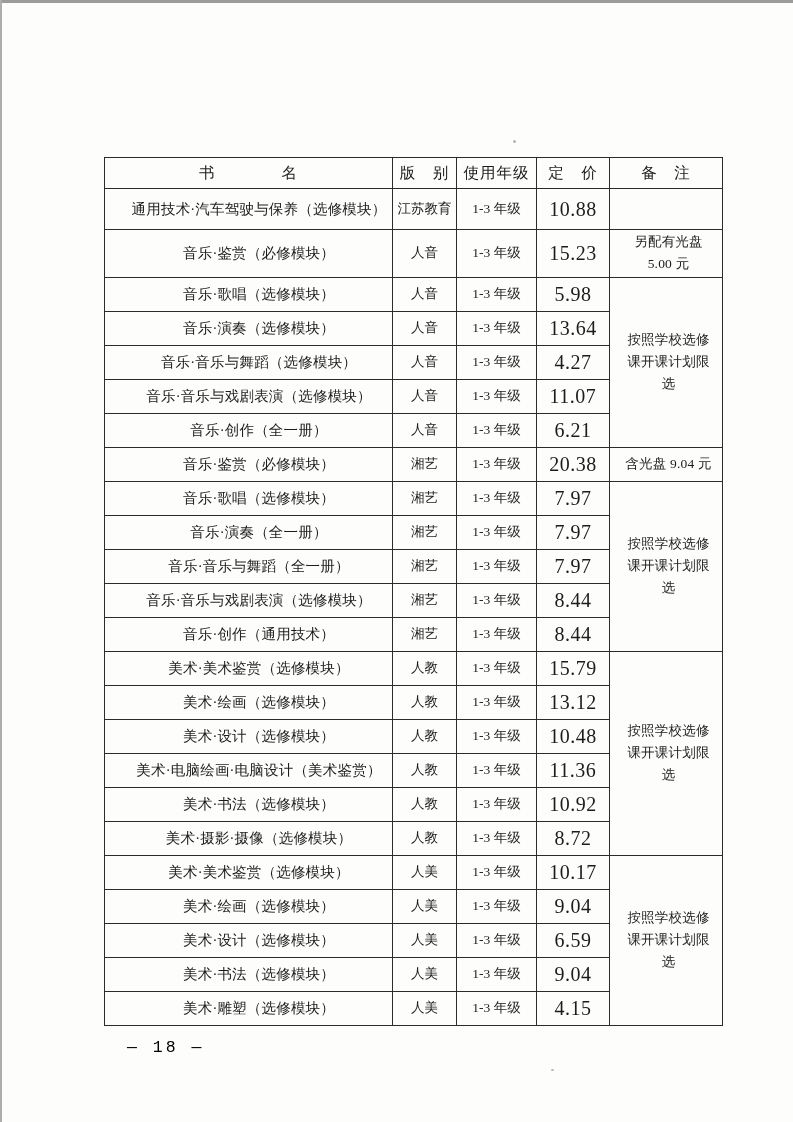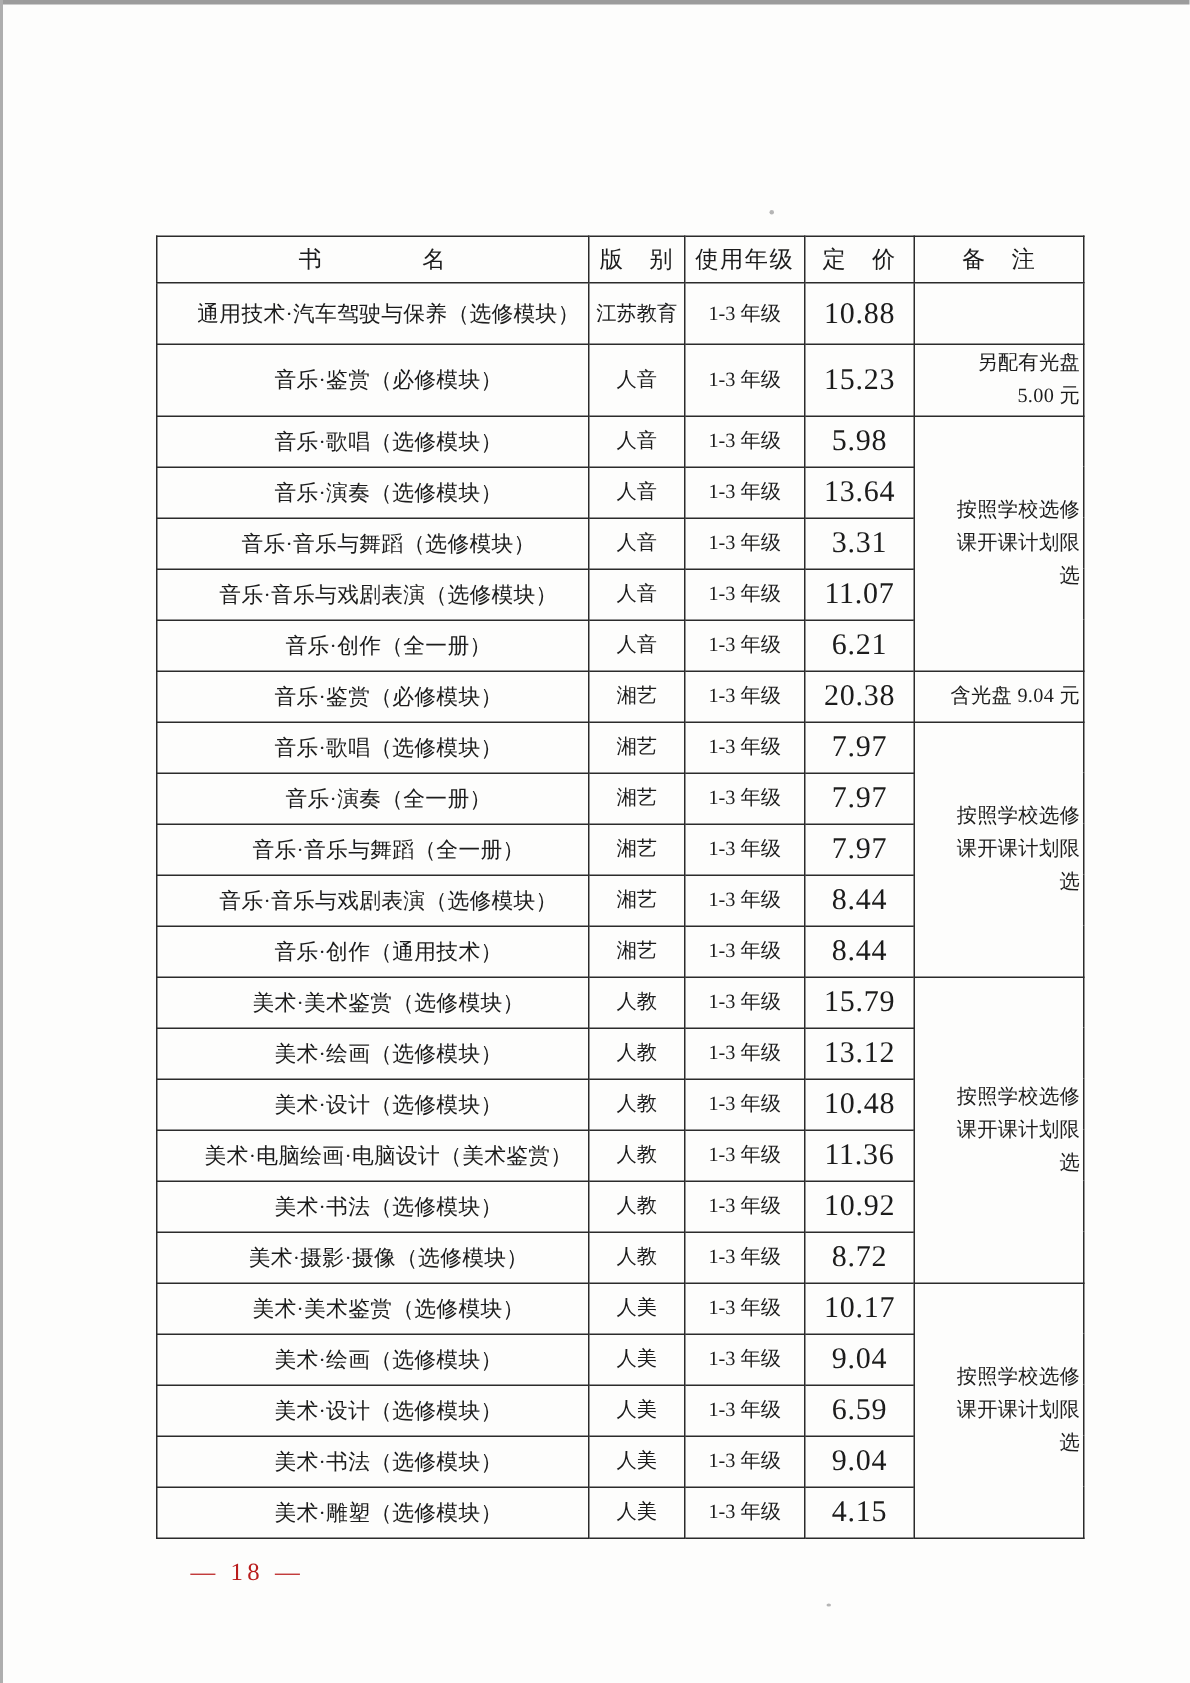--- a/index.html
+++ b/index.html
@@ -77,38 +77,39 @@
   td.center-cell {
     text-align: center;
     font-size: 13.5px;
     white-space: nowrap;
   }
   td.price-cell {
     font-size: 20px;
     letter-spacing: 0.5px;
   }
   td.note-cell {
-    text-align: right;
+    text-align: center;
     vertical-align: middle;
     font-size: 13.5px;
     padding-left: 7px;
     padding-right: 2px;
     line-height: 1.65;
     letter-spacing: 0.2px;
   }
   td.note-cell div { white-space: nowrap; }
 
   
   .page-number {
     position: absolute;
     left: 127px;
     top: 1038px;
     font-size: 16.5px;
     letter-spacing: 3px;
-    color: #b91c1c;
+    color: #000000;
+    font-family: Liberation Mono, monospace;
   }
 </style>
 </head>
 <body>
 
 <div class="scan-edge-top"></div>
 <div class="scan-edge-left"></div>
 <div class="scan-speck speck-1"></div>
 <div class="scan-speck speck-2"></div>
 
@@ -162,21 +163,21 @@
         <tr>
           <td class="name-cell">音乐·演奏（选修模块）</td>
           <td class="center-cell">人音</td>
           <td class="center-cell">1-3 年级</td>
           <td class="center-cell price-cell">13.64</td>
         </tr>
         <tr>
           <td class="name-cell">音乐·音乐与舞蹈（选修模块）</td>
           <td class="center-cell">人音</td>
           <td class="center-cell">1-3 年级</td>
-          <td class="center-cell price-cell">3.31</td>
+          <td class="center-cell price-cell">4.27</td>
         </tr>
         <tr>
           <td class="name-cell">音乐·音乐与戏剧表演（选修模块）</td>
           <td class="center-cell">人音</td>
           <td class="center-cell">1-3 年级</td>
           <td class="center-cell price-cell">11.07</td>
         </tr>
         <tr>
           <td class="name-cell">音乐·创作（全一册）</td>
           <td class="center-cell">人音</td>

